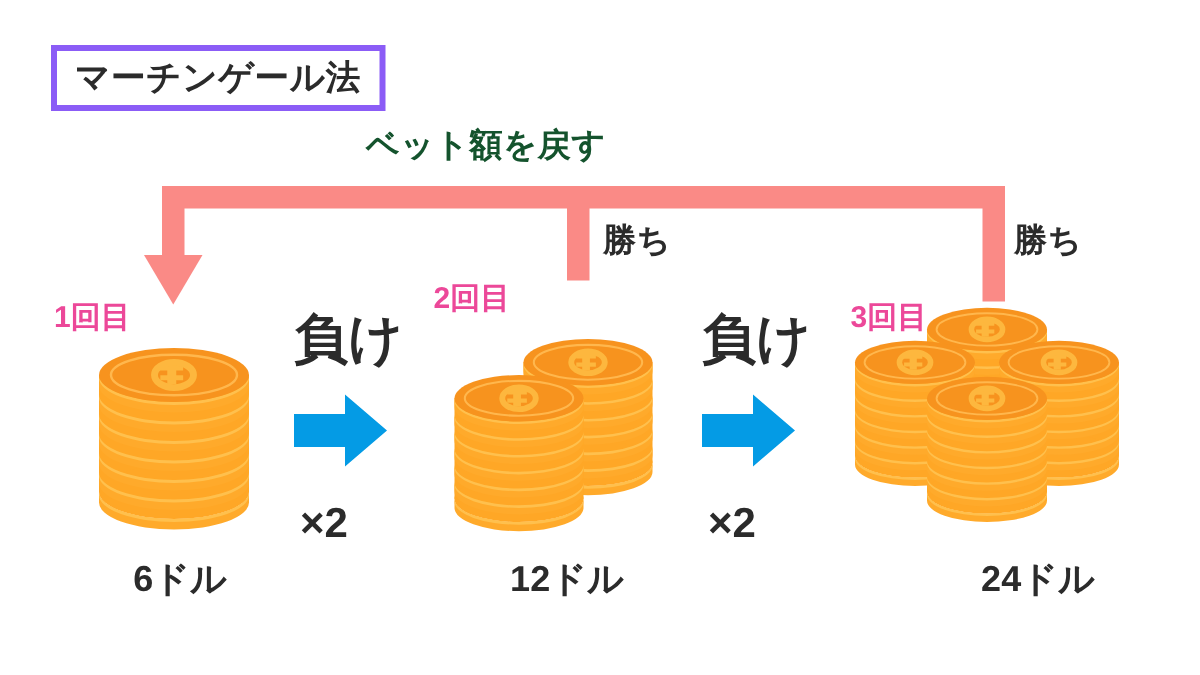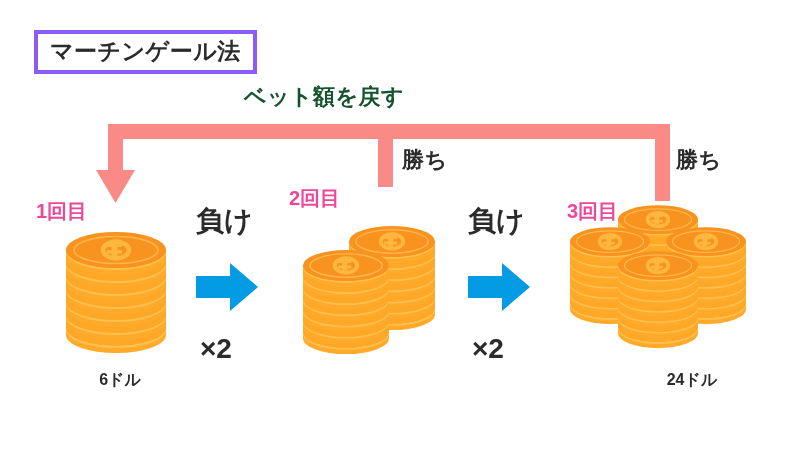--- a/index.html
+++ b/index.html
@@ -78,34 +78,34 @@
     color: #ec4899;
     white-space: nowrap;
   }
   .round-1 { left: 36px; top: 198px; }
   .round-2 { left: 289px; top: 185px; }
   .round-3 { left: 567px; top: 198px; }
 
   
   .amount-label {
     position: absolute;
-    font-size: 16px;
+    font-size: 24px;
     font-weight: 700;
     color: #2B2B2B;
     white-space: nowrap;
     text-align: center;
   }
   .amt-1 { left: 0px;   top: 370px; width: 240px; }
   .amt-2 { left: 268px; top: 370px; width: 220px; }
   .amt-3 { left: 572px; top: 370px; width: 240px; }
 
   
   .lose-label {
     position: absolute;
-    font-size: 28px;
+    font-size: 36px;
     font-weight: 700;
     color: #2B2B2B;
     white-space: nowrap;
   }
   .lose-1 { left: 196px; top: 202px; }
   .lose-2 { left: 468px; top: 202px; }
 
   .mult-label {
     position: absolute;
     font-size: 28px;
@@ -394,15 +394,16 @@
   </svg>
   <div class="mult-label mult-1">×2</div>
 
   <div class="lose-label lose-2">負け</div>
   <svg class="blue-arrow blue-2" viewBox="0 0 62 52">
     <polygon points="0,15 34,15 34,2 62,26 34,50 34,37 0,37" fill="#049BE5"></polygon>
   </svg>
   <div class="mult-label mult-2">×2</div>
 
   <div class="amount-label amt-1">6ドル</div>
+  <div class="amount-label amt-2">12ドル</div>
   <div class="amount-label amt-3">24ドル</div>
 
 </div>
 
 </body></html>

